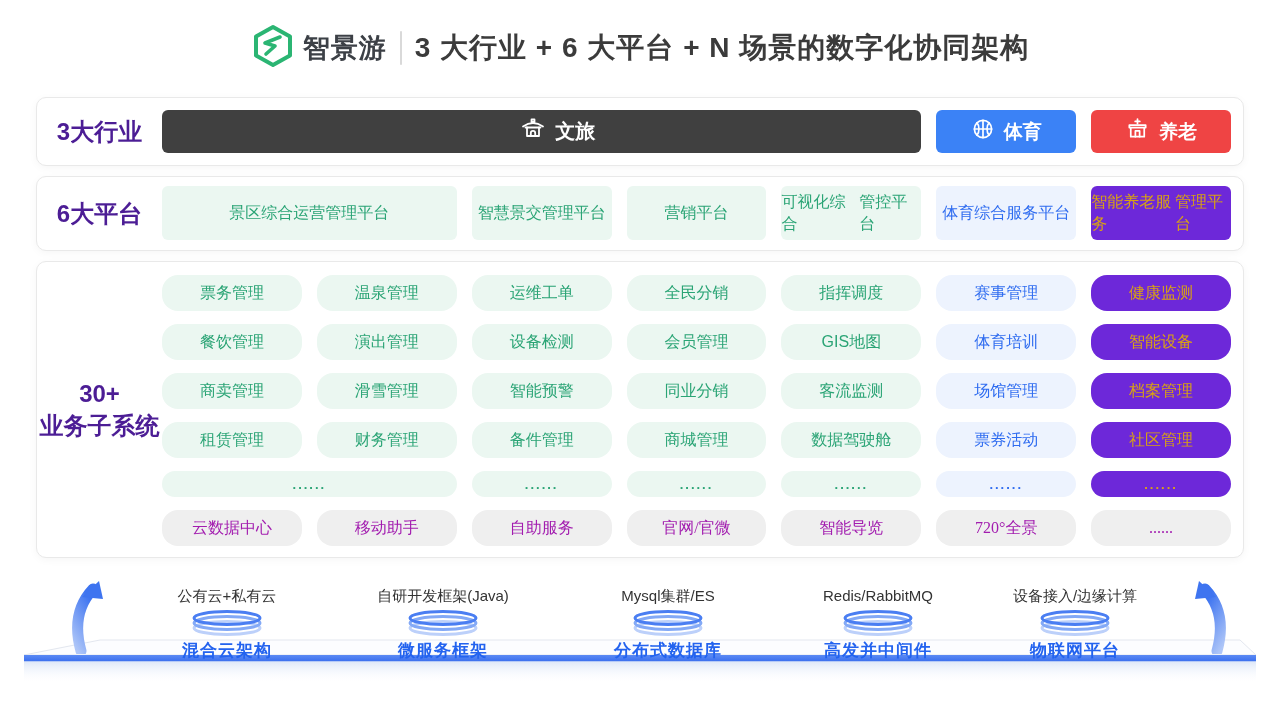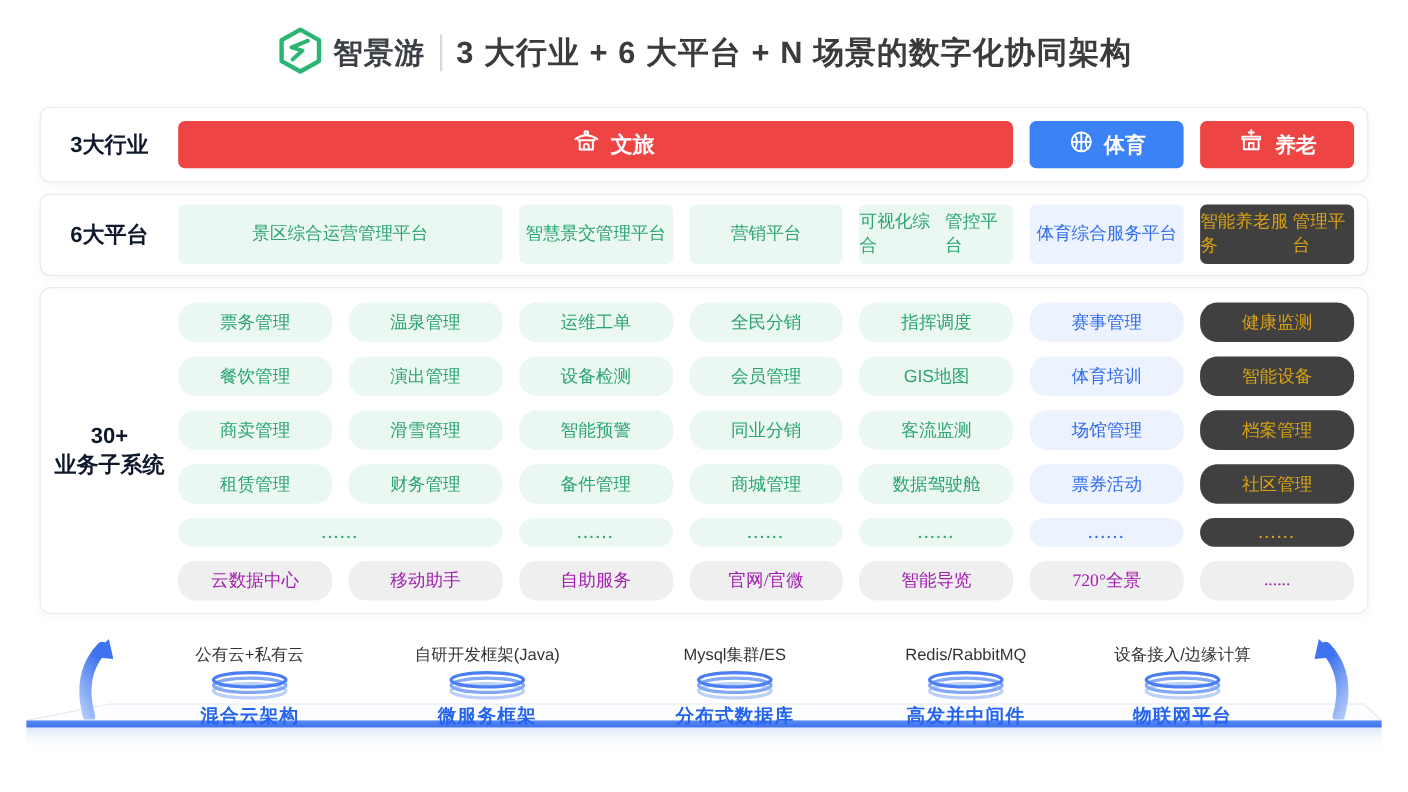--- a/index.html
+++ b/index.html
@@ -14,30 +14,30 @@
   .logo-text { font-size:27px; font-weight:700; color:#3c4046; letter-spacing:1px; }
   .header-divider { width:2px; height:34px; background:#d9d9d9; border-radius:1px; }
   .page-title { font-size:28px; font-weight:700; color:#3b3b3b; letter-spacing:1px; }
 
   
   .section { position:absolute; left:36px; width:1208px; background:#fff;
              border:1px solid #e9e9e9; border-radius:10px;
              box-shadow:0 2px 8px rgba(0,0,0,.04); }
   .sec-label { position:absolute; left:0; top:0; width:125px; height:100%;
                display:flex; flex-direction:column; align-items:center; justify-content:center;
-               font-size:20px; font-weight:700; color:#0f172a; line-height:1.3; text-align:center; }
+               font-size:24px; font-weight:700; color:#4c1d95; line-height:1.3; text-align:center; }
   .grid { position:absolute; left:125px; right:12px;
           display:grid; grid-template-columns:repeat(7,1fr); column-gap:15px; }
 
   
   #sec-industries { top:97px; height:69px; }
   #sec-industries .grid { top:12px; bottom:12px; }
   .industry { border-radius:6px; display:flex; align-items:center; justify-content:center;
               gap:9px; color:#fff; font-weight:700; font-size:20px; }
-  .industry.wenlv   { grid-column:span 5; background:#ef4444;padding-left:32px; }
+  .industry.wenlv   { grid-column:span 5; background:#404040;padding-left:32px; }
   .industry.tiyu    { background:#3b82f6; font-size:19px; }
   .industry.yanglao { background:#ef4444; font-size:19px; }
 
   
   #sec-platforms { top:176px; height:75px; }
   #sec-platforms .grid { top:9px; bottom:10px; }
   .platform { border-radius:6px; display:flex; flex-direction:row;
               align-items:center; justify-content:center; font-size:16px; line-height:1.38; }
   .platform.span2 { grid-column:span 2; }
 
@@ -45,21 +45,21 @@
   #sec-subsystems { top:261px; height:297px; }
   #sec-subsystems .grid { top:13px; bottom:13px;
       grid-template-rows:36px 36px 36px 36px 26px 36px; row-gap:13px; }
   .cell { border-radius:16px; display:flex; align-items:center; justify-content:center;
           font-size:16px; }
   .cell.span2 { grid-column:span 2; }
   .cell.dots  { font-size:13px; font-weight:700; letter-spacing:2px; }
 
   .th-green  { background:#ebf7f1; color:#2aa475; }
   .th-blue   { background:#edf3fe; color:#2f6cf0; }
-  .th-yellow { background:#404040; color:#d9a213;justify-content:center; }
+  .th-yellow { background:#6d28d9; color:#d9a213;justify-content:center; }
   .th-gray   { background:#efefef; color:#a21caf;font-family:Liberation Serif, serif; }
 
   
   .slab { position:absolute; left:0; top:630px; }
   .infra-item { position:absolute; top:586px; width:230px; text-align:center; }
   .infra-top { font-size:15px; color:#333; height:20px; line-height:20px; }
   .infra-ring { height:28px; margin-top:3px; display:flex; justify-content:center; }
   .infra-bottom { margin-top:2px; font-size:17px; font-weight:700; color:#2363ef; letter-spacing:1px; }
   .swoosh { position:absolute; top:580px; }
   .swoosh.left  { left:68px; }

